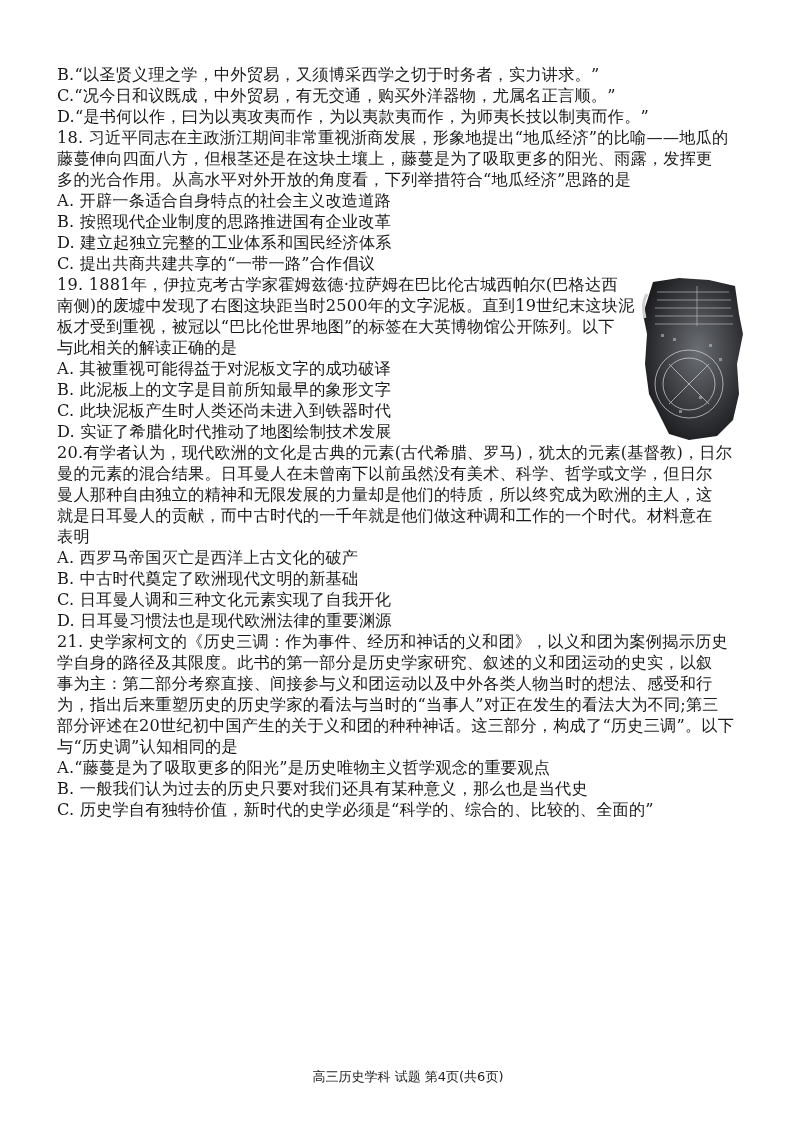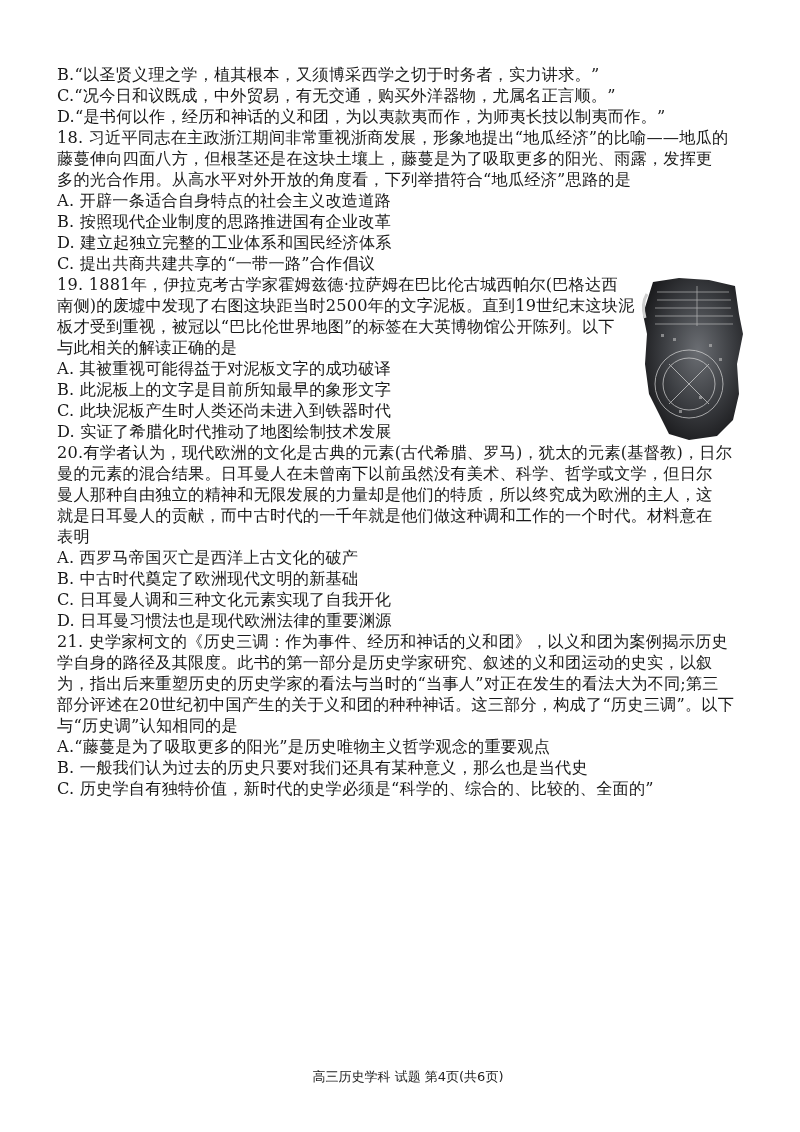--- a/index.html
+++ b/index.html
@@ -11,23 +11,23 @@
   .tablet { position: absolute; left: 582px; top: 0px; width: 108px; height: 168px; }
   .footer { position: absolute; left: 0; right: 0; top: 1068px; text-align: center;
             font-family: "DejaVu Sans", "Liberation Sans", sans-serif; font-size: 13px; color: #222; margin-left: 16px; }
 </style>
 </head>
 <body>
 
 <div class="page">
 
   <div>
-    <div class="line">B.“以圣贤义理之学，植其根本，又须博采西学之切于时务者，实力讲求。”</div>
+    <div class="line">B.“以圣贤义理之学，中外贸易，又须博采西学之切于时务者，实力讲求。”</div>
     <div class="line">C.“况今日和议既成，中外贸易，有无交通，购买外洋器物，尤属名正言顺。”</div>
-    <div class="line">D.“是书何以作，经历和神话的义和团，为以夷款夷而作，为师夷长技以制夷而作。”</div>
+    <div class="line">D.“是书何以作，曰为以夷攻夷而作，为以夷款夷而作，为师夷长技以制夷而作。”</div>
   </div>
 
   <div>
     <div class="line">18. 习近平同志在主政浙江期间非常重视浙商发展，形象地提出“地瓜经济”的比喻——地瓜的</div>
     <div class="line">藤蔓伸向四面八方，但根茎还是在这块土壤上，藤蔓是为了吸取更多的阳光、雨露，发挥更</div>
     <div class="line">多的光合作用。从高水平对外开放的角度看，下列举措符合“地瓜经济”思路的是</div>
     <div class="line">A. 开辟一条适合自身特点的社会主义改造道路</div>
     <div class="line">B. 按照现代企业制度的思路推进国有企业改革</div>
     <div class="line">D. 建立起独立完整的工业体系和国民经济体系</div>
     <div class="line">C. 提出共商共建共享的“一带一路”合作倡议</div>
@@ -85,20 +85,21 @@
     <div class="line">表明</div>
     <div class="line">A. 西罗马帝国灭亡是西洋上古文化的破产</div>
     <div class="line">B. 中古时代奠定了欧洲现代文明的新基础</div>
     <div class="line">C. 日耳曼人调和三种文化元素实现了自我开化</div>
     <div class="line">D. 日耳曼习惯法也是现代欧洲法律的重要渊源</div>
   </div>
 
   <div>
     <div class="line">21. 史学家柯文的《历史三调：作为事件、经历和神话的义和团》，以义和团为案例揭示历史</div>
     <div class="line">学自身的路径及其限度。此书的第一部分是历史学家研究、叙述的义和团运动的史实，以叙</div>
+    <div class="line">事为主：第二部分考察直接、间接参与义和团运动以及中外各类人物当时的想法、感受和行</div>
     <div class="line">为，指出后来重塑历史的历史学家的看法与当时的“当事人”对正在发生的看法大为不同;第三</div>
     <div class="line">部分评述在20世纪初中国产生的关于义和团的种种神话。这三部分，构成了“历史三调”。以下</div>
     <div class="line">与“历史调”认知相同的是</div>
     <div class="line">A.“藤蔓是为了吸取更多的阳光”是历史唯物主义哲学观念的重要观点</div>
     <div class="line">B. 一般我们认为过去的历史只要对我们还具有某种意义，那么也是当代史</div>
     <div class="line">C. 历史学自有独特价值，新时代的史学必须是“科学的、综合的、比较的、全面的”</div>
   </div>
 </div>
 
 <div class="footer">高三历史学科  试题  第4页(共6页)</div>

